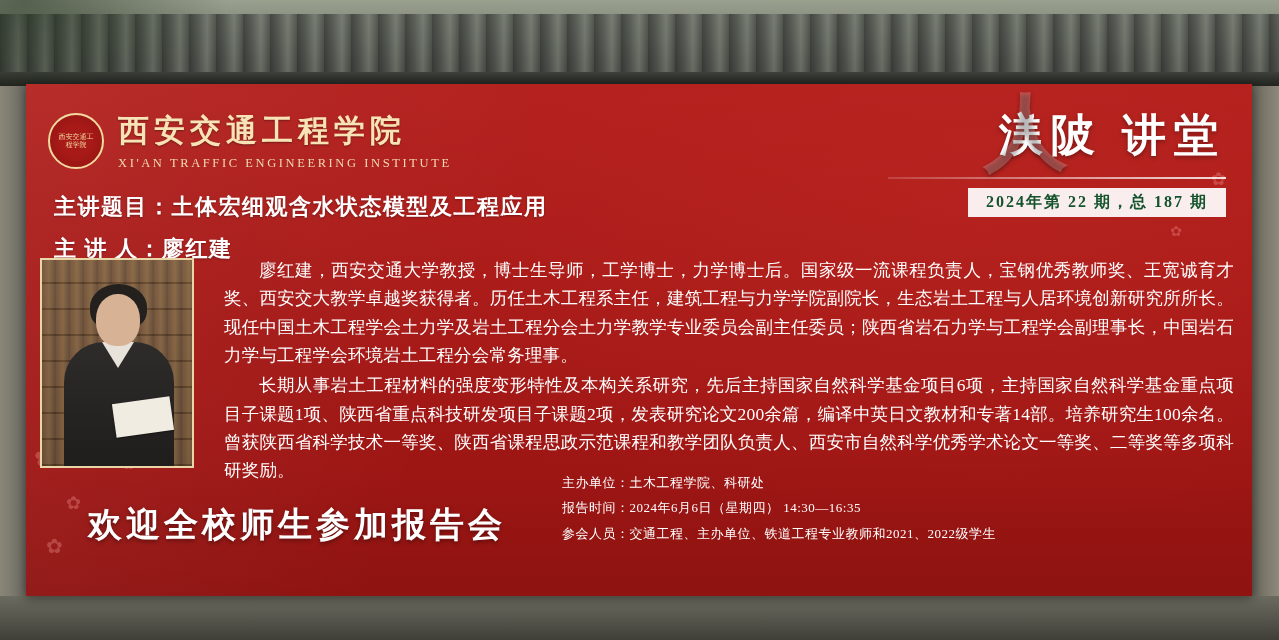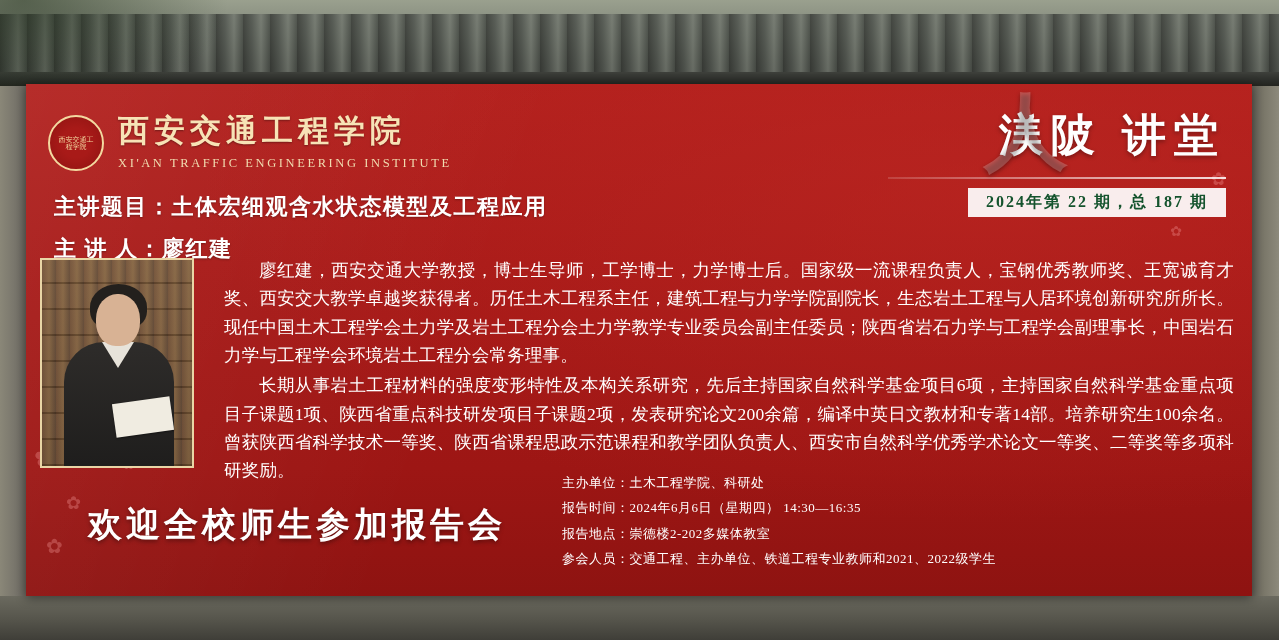--- a/index.html
+++ b/index.html
@@ -79,21 +79,21 @@
     font-size: 26px;
     line-height: 1;
     pointer-events: none;
   }
 
   
   .logo-wrap {
     position: absolute;
     left: 22px; top: 26px;
     display: flex;
-    align-items: flex-end;
+    align-items: center;
     gap: 14px;
   }
   .seal {
     width: 56px; height: 56px;
     border-radius: 50%;
     border: 2px solid #f3d9a0;
     background: radial-gradient(circle at 50% 50%, #a81a18 40%, #8e1311 100%);
     color: #f3d9a0;
     font-size: 7px;
     line-height: 1.05;
@@ -336,21 +336,18 @@
     <div class="slogan">欢迎全校师生参加报告会</div>
 
     <div class="info">
       <div class="row">
         <span class="k">主办单位：</span><span>土木工程学院、科研处</span>
       </div>
       <div class="row">
         <span class="k">报告时间：</span><span>2024年6月6日（星期四） 14:30—16:35</span>
       </div>
       <div class="row">
-        <span class="k">报告地点：</span><span>崇德楼2-202多媒体教室</span>
-      </div>
-      <div class="row">
         <span class="k">参会人员：</span><span>交通工程、主办单位、铁道工程专业教师和2021、2022级学生</span>
       </div>
     </div>
 
   </div>
 </div>
 
 </body></html>

